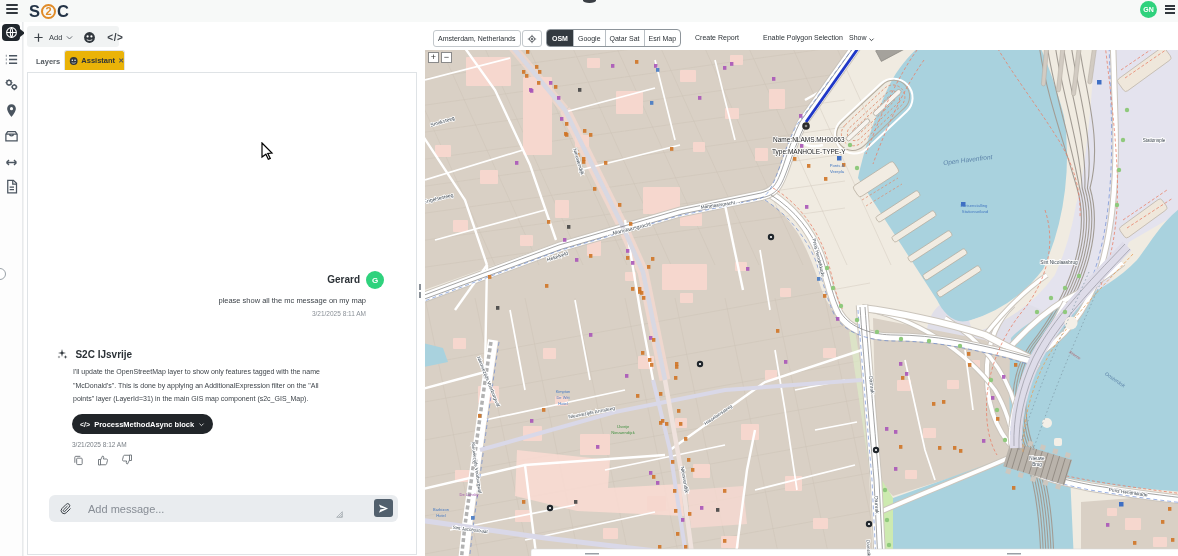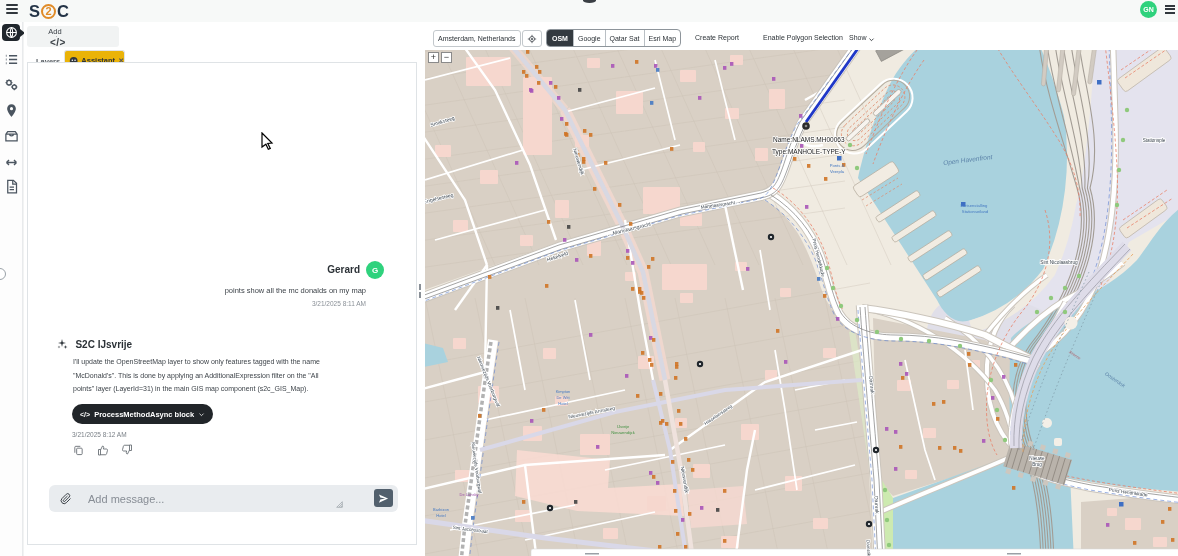--- a/index.html
+++ b/index.html
@@ -15,24 +15,24 @@
   #avatar { position:absolute; left:1140px; top:1px; width:17px; height:17px; border-radius:50%; background:#2fd27d; color:#fff; font-size:7px; font-weight:bold; display:flex; align-items:center; justify-content:center; }
   #rburger { position:absolute; left:1165px; top:5px; width:10px; height:10px; }
   #rburger div { height:1.8px; background:#31373d; margin-bottom:1.6px; }
   
   #rail { position:absolute; left:0; top:22px; width:23px; height:534px; background:#fdfdfd; border-right:1px solid #e8eaec; }
   .railico { position:absolute; left:4px; width:15px; height:15px; color:#4b5560; }
   #ricoSel { position:absolute; left:2px; top:2px; width:18px; height:17px; background:#20262c; border-radius:4px; display:flex; align-items:center; justify-content:center; color:#fff; }
   #ricoSel:after { content:""; position:absolute; left:18px; top:5px; border-left:5px solid #20262c; border-top:4px solid transparent; border-bottom:4px solid transparent; }
   
   #ltool { position:absolute; left:24px; top:22px; width:401px; height:534px; background:#fff; }
-  #addrow { position:absolute; left:15px; top:4px; height:22px; display:flex; align-items:center; color:#3c4248; font-size:11px;flex-direction:column; }
+  #addrow { position:absolute; left:3px; top:4px; height:22px; display:flex; align-items:center; color:#3c4248; font-size:11px; }
   #tabs { position:absolute; left:3px; top:28px; height:20px; width:395px; font-size:10px; color:#5f666e;font-weight:bold; }
   
-  #panel { position:absolute; left:27px; top:62px; width:390px; height:483px; background:#fff; border:1px solid #dfe3e6; }
+  #panel { position:absolute; left:27px; top:72px; width:390px; height:483px; background:#fff; border:1px solid #dfe3e6; }
   
   #mtool { position:absolute; left:425px; top:22px; width:753px; height:28px; background:#fff; }
   
   #map { position:absolute; left:425px; top:50px; width:753px; height:506px; background:#efeae1; overflow:hidden; }
 </style>
 </head>
 <body>
 <div id="page">
   <div id="hdr">
       <div style="position:absolute;left:583px;top:-2px;width:13px;height:5px;border-radius:50%;background:#3a3f44"></div>
@@ -115,21 +115,21 @@
         <span style="margin-left:3px;color:#555;font-size:7px">✕</span>
       </div>
     </div>
   </div>
   <div id="panel">
     <svg style="position:absolute;left:233px;top:69px" width="14" height="18" viewBox="0 0 14 18">
         <path d="M1 1l10 10-4.2.4 2.5 5-2 .8-2.4-5L1 15z" fill="#fff" stroke="#000" stroke-width="1.2"></path>
       </svg>
     <div style="position:absolute;left:0;top:201px;width:332px;text-align:right;font-size:10px;font-weight:bold;color:#2b3136">Gerard</div>
     <div style="position:absolute;left:338px;top:198px;width:18px;height:18px;border-radius:50%;background:#2fd27d;color:#fff;font-size:8px;font-weight:bold;display:flex;align-items:center;justify-content:center">G</div>
-    <div style="position:absolute;left:0;top:223px;width:338px;text-align:right;font-size:7.5px;color:#3e444a">points show all the mc donalds on my map</div>
+    <div style="position:absolute;left:0;top:223px;width:338px;text-align:right;font-size:7.5px;color:#3e444a">please show all the mc message on my map</div>
     <div style="position:absolute;left:0;top:237px;width:338px;text-align:right;font-size:6.5px;color:#8a9097">3/21/2025 8:11 AM</div>
     <div style="position:absolute;left:28px;top:271px;width:350px">
       <svg width="12" height="12" viewBox="0 0 24 24" fill="#2b3136" style="vertical-align:-2px">
           <path d="M12 2l1.5 6.5L20 10l-6.5 1.5L12 18l-1.5-6.5L4 10l6.5-1.5z"></path>
           <path d="M19 14l.8 3.2L23 18l-3.2.8L19 22l-.8-3.2L15 18l3.2-.8z"></path>
           <path d="M6 15l.6 2.4L9 18l-2.4.6L6 21l-.6-2.4L3 18l2.4-.6z"></path>
         </svg>
       <span style="font-size:10px;font-weight:bold;color:#2b3136;margin-left:3px">S2C IJsvrije</span>
       <div style="margin-top:3px;margin-left:17px;width:270px;font-size:7px;line-height:13.5px;color:#3e444a">I'll update the OpenStreetMap layer to show only features tagged with the name<br>"McDonald's". This is done by applying an AdditionalExpression filter on the "All<br>points" layer (LayerId=31) in the main GIS map component (s2c_GIS_Map).</div>
       <div style="position:absolute;left:16px;top:70px;height:20px;background:#212529;border-radius:10px;color:#fff;display:flex;align-items:center;padding:0 8px 0 8px">

